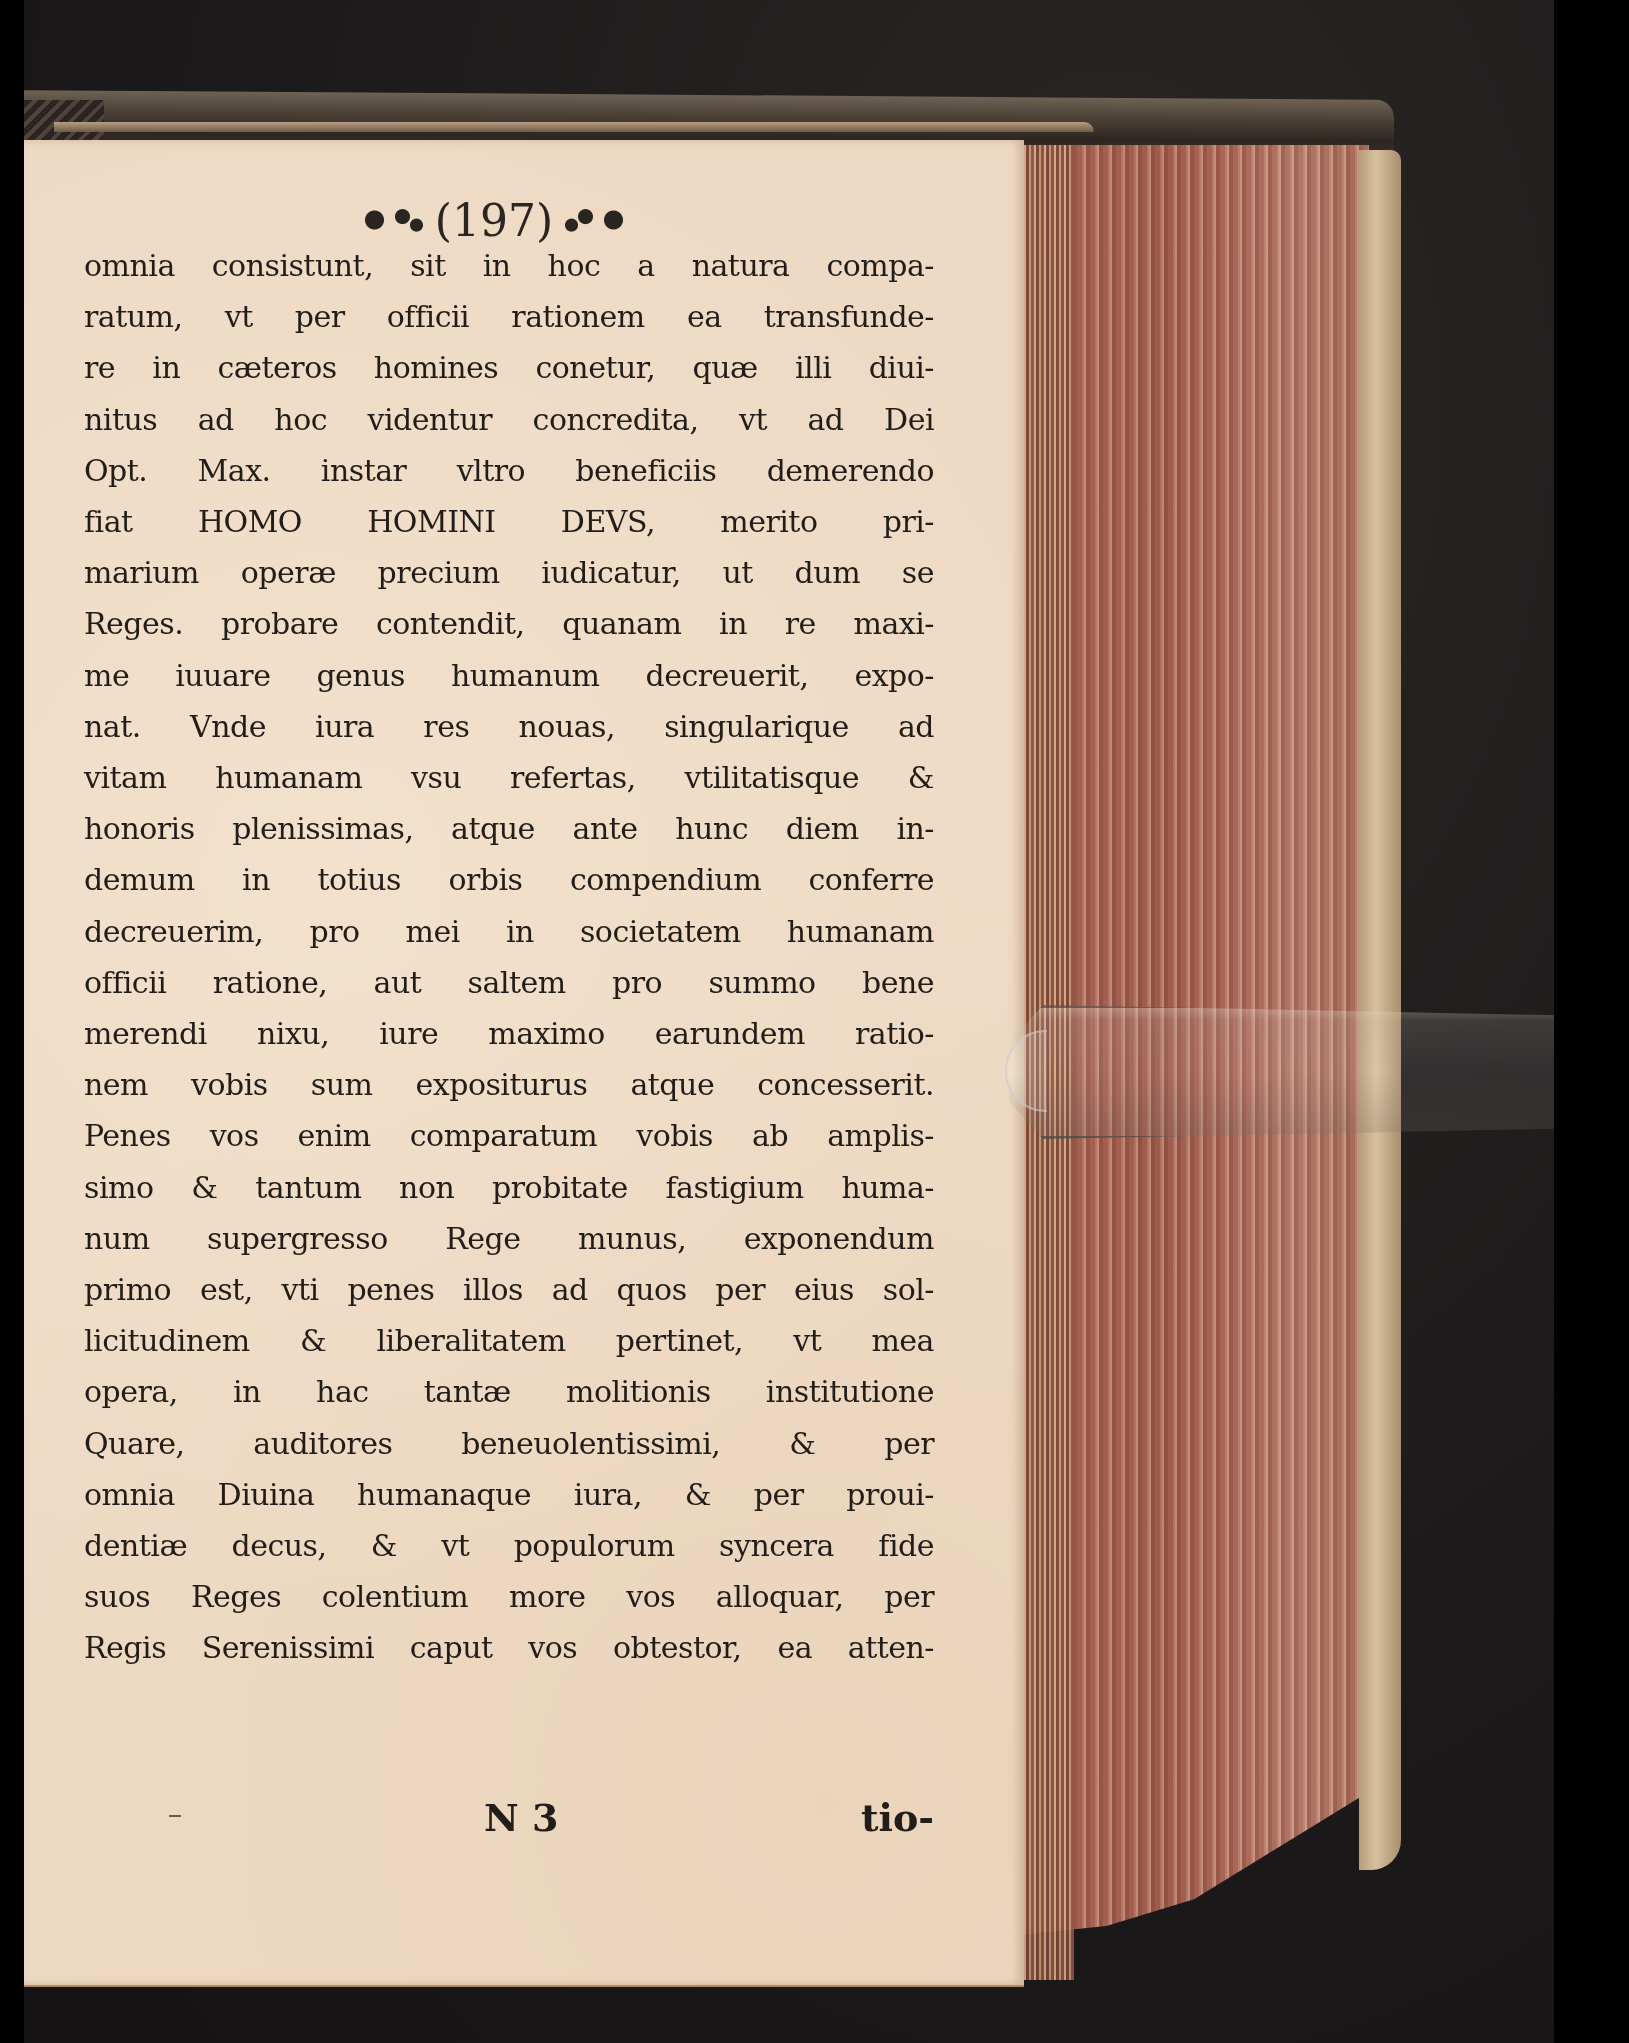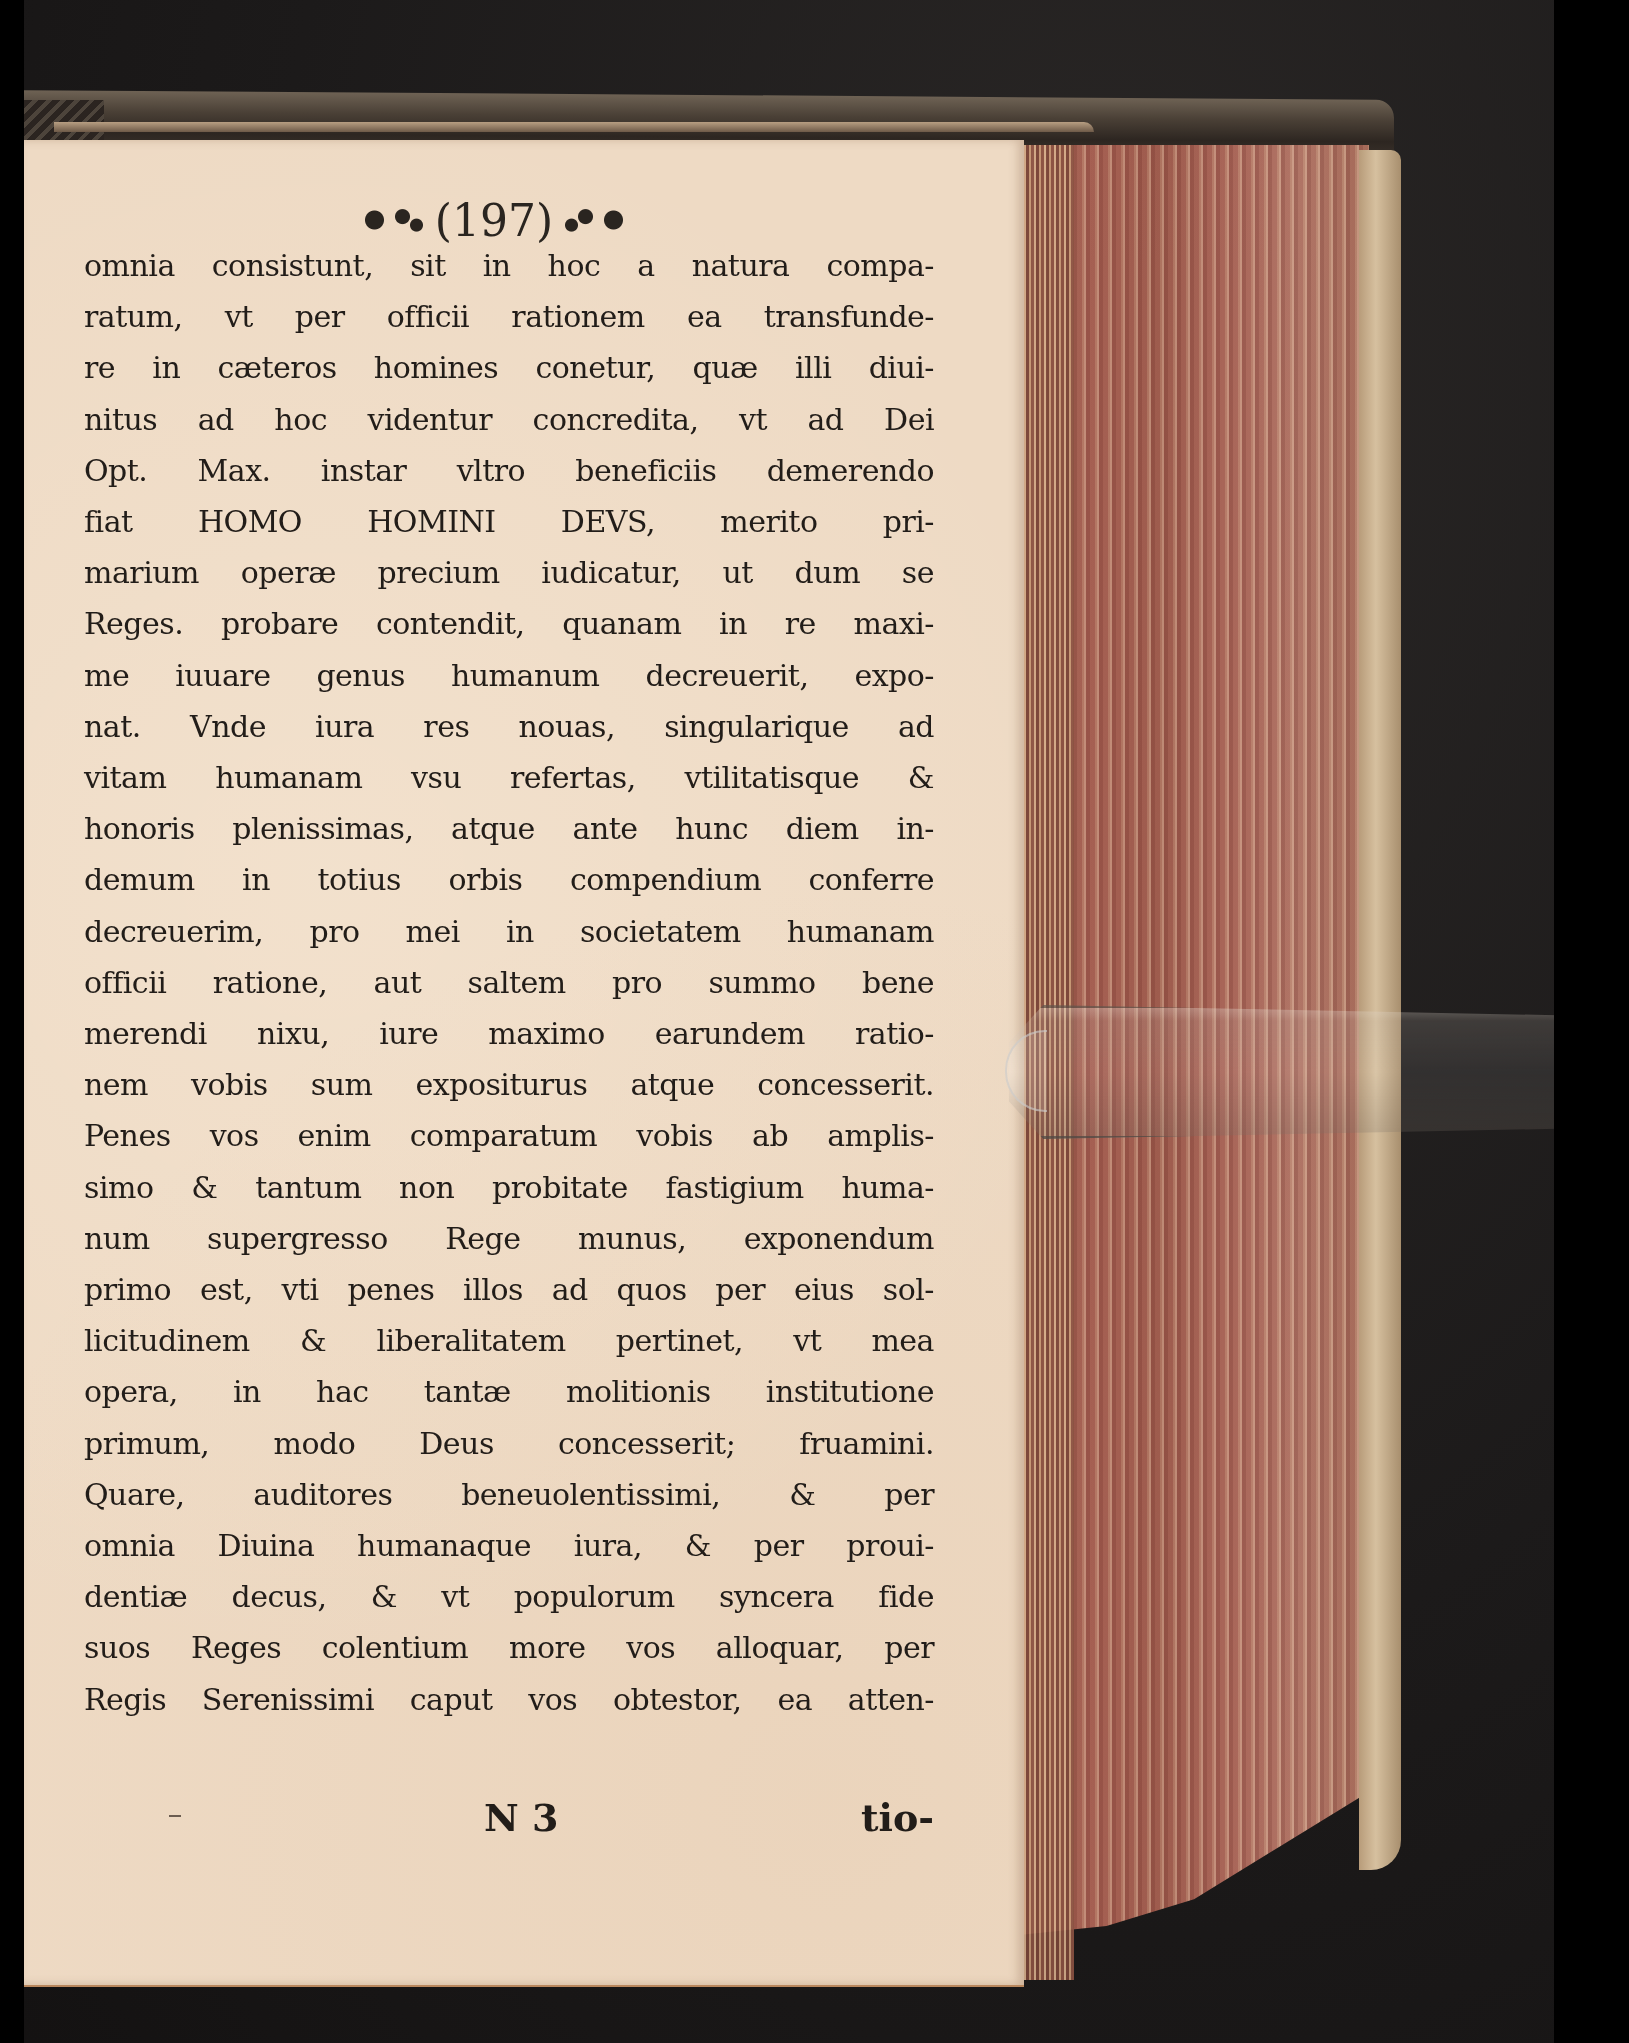--- a/index.html
+++ b/index.html
@@ -149,21 +149,20 @@
     <div class="line">decreuerim, pro mei in societatem humanam</div>
     <div class="line">officii ratione, aut saltem pro summo bene</div>
     <div class="line">merendi nixu, iure maximo earundem ratio-</div>
     <div class="line">nem vobis sum expositurus atque concesserit.</div>
     <div class="line">Penes vos enim comparatum vobis ab amplis-</div>
     <div class="line">simo &amp; tantum non probitate fastigium huma-</div>
     <div class="line">num supergresso Rege munus, exponendum</div>
     <div class="line">primo est, vti penes illos ad quos per eius sol-</div>
     <div class="line">licitudinem &amp; liberalitatem pertinet, vt mea</div>
     <div class="line">opera, in hac tantæ molitionis institutione</div>
-    <div class="line">primum, modo Deus concesserit; fruamini.</div>
     <div class="line">Quare, auditores beneuolentissimi, &amp; per</div>
     <div class="line">omnia Diuina humanaque iura, &amp; per proui-</div>
     <div class="line">dentiæ decus, &amp; vt populorum syncera fide</div>
     <div class="line">suos Reges colentium more vos alloquar, per</div>
     <div class="line">Regis Serenissimi caput vos obtestor, ea atten-</div>
   </div>
 
   <div class="footer-line">
     <span class="dash-mark"></span>
     <span class="signature">N 3</span>

